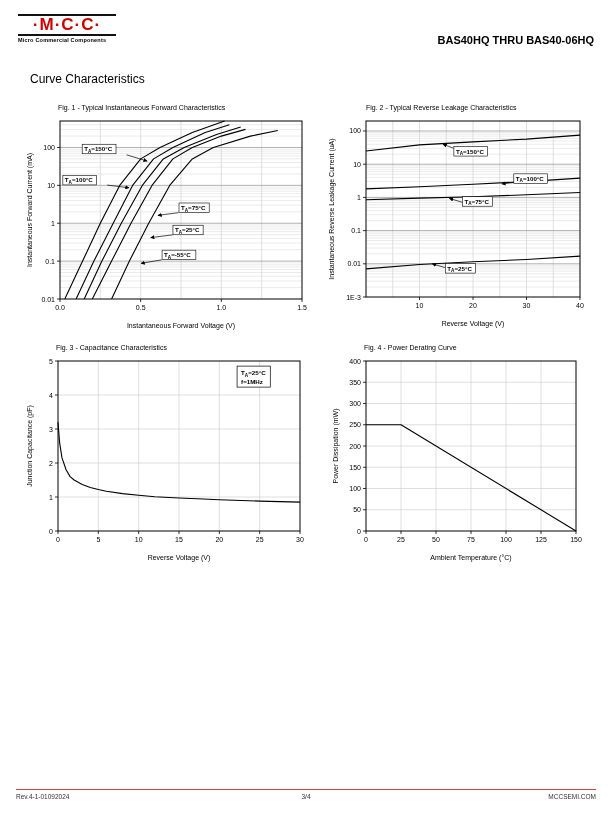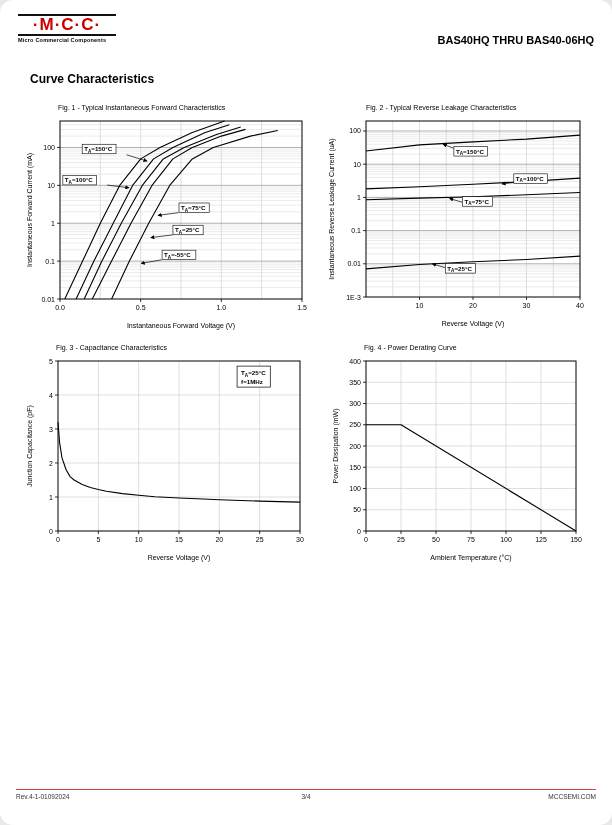--- a/index.html
+++ b/index.html
@@ -1,26 +1,26 @@
 <!DOCTYPE html>
 <html><head>
 <meta charset="utf-8">
 <style>
   html,body{margin:0;padding:0;background:#e8e8e8;}
   .page{position:relative;width:612px;height:825px;background:#ffffff;margin:0 auto;
-        font-family:"Liberation Sans",sans-serif;color:#000;overflow:hidden;border-radius:13px;}
+        font-family:"Liberation Sans",sans-serif;color:#000;overflow:hidden;}
 
   
   .logo{position:absolute;left:18px;top:14px;width:98px;text-align:center;}
   .logo-rule{border-top:2px solid #111;height:0;margin:0;}
   .logo-text{color:#cc0000;font-weight:bold;font-size:17px;line-height:1.05;letter-spacing:1px;}
   .logo-sub{font-size:5.5px;font-weight:bold;text-align:left;margin-top:1px;letter-spacing:0.2px;}
   .part-number{position:absolute;right:18px;top:34px;font-size:11px;font-weight:bold;}
 
-  .page-title{position:absolute;left:30px;top:72px;font-size:12px;font-weight:bold;margin:0;}
+  .page-title{position:absolute;left:30px;top:72px;font-size:12px;font-weight:normal;margin:0;}
 
   
   figure{margin:0;padding:0;position:absolute;}
   #fig1{left:24px;top:104px;}
   #fig2{left:326px;top:104px;}
   #fig3{left:24px;top:344px;}
   #fig4{left:330px;top:344px;}
   .fig-title{font-size:7px;color:#000;margin:0 0 2px 0;}
   #fig1 .fig-title{margin-left:34px;}
   #fig2 .fig-title{margin-left:40px;}

